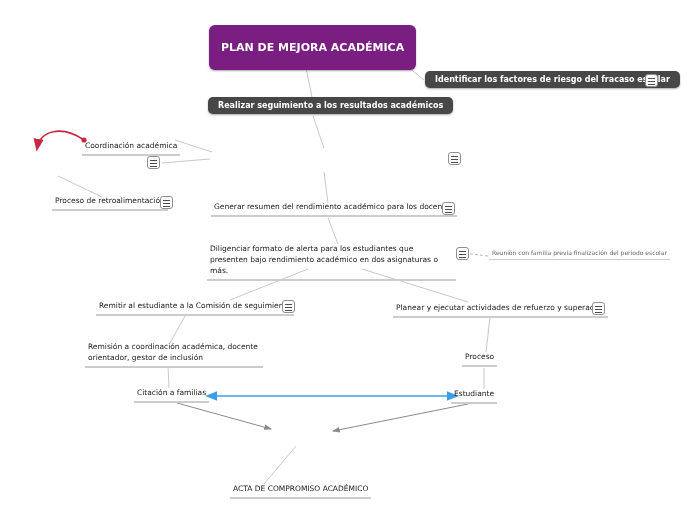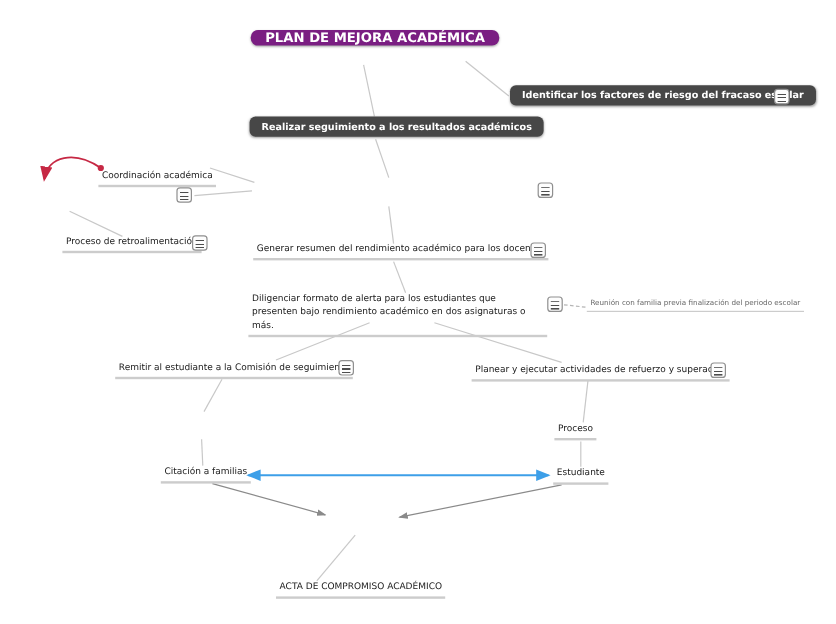--- a/index.html
+++ b/index.html
@@ -6,21 +6,21 @@
   .canvas{
     position:relative;width:697px;height:520px;background:#ffffff;overflow:hidden;
     font-family:"DejaVu Sans","Liberation Sans",sans-serif;color:#1a1a1a;
   }
   svg.wires{position:absolute;left:0;top:0;z-index:1;}
   .node{position:absolute;z-index:2;}
   .box{
     border-radius:5px;padding:4px 10px;color:#fff;font-weight:bold;text-align:center;
     box-shadow:0 1px 2px rgba(0,0,0,.35);white-space:nowrap;
   }
-  .box.title{background:#7A1E82;font-size:11px;padding:0 12px;border-radius:6px;}
+  .box.title{background:#7A1E82;font-size:11px;padding:16px 12px;border-radius:6px;}
   .box.dark{background:#474747;font-size:8px;}
   .leaf{
     border-bottom:2px solid #cccccc;padding:0 3px 2px 3px;font-size:7.5px;line-height:1.45;
   }
   .leaf.bold{font-weight:bold;color:#000;}
   .leaf.tiny{font-size:6px;color:#666;border-bottom-width:1px;line-height:1.3;}
   .note-icon{
     position:absolute;width:11px;height:11px;border:1px solid #8f8f8f;border-radius:3px;
     background:#fdfdfd;z-index:3;box-sizing:content-box;
   }
@@ -99,23 +99,24 @@
   <span class="note-icon" style="left:456px;top:247px;"></span>
 
   <div class="node leaf tiny" style="left:489px;top:249px;white-space:nowrap;">Reunión con familia previa finalización del periodo escolar</div>
 
   <div class="node leaf" style="left:96px;top:301px;white-space:nowrap;">Remitir al estudiante a la Comisión de seguimiento</div>
   <span class="note-icon" style="left:282px;top:300px;"></span>
 
   <div class="node leaf" style="left:393px;top:303px;white-space:nowrap;">Planear y ejecutar actividades de refuerzo y superación</div>
   <span class="note-icon" style="left:592px;top:302px;"></span>
 
+  <div class="node leaf" style="left:85px;top:342px;width:172px;">Remisión a coordinación académica, docente orientador, gestor de inclusión</div>
 
   <div class="node leaf" style="left:462px;top:352px;white-space:nowrap;">Proceso</div>
 
   <div class="node leaf" style="left:134px;top:388px;white-space:nowrap;">Citación a familias</div>
 
-  <div class="node leaf" style="left:461px;top:389px;white-space:nowrap;">Estudiante</div>
+  <div class="node leaf" style="left:451px;top:389px;white-space:nowrap;">Estudiante</div>
 
 
   <div class="node leaf" style="left:194px;top:484px;white-space:nowrap;margin-left:36px;">ACTA DE COMPROMISO ACADÉMICO</div>
 
 </div>
 
 </body></html>

